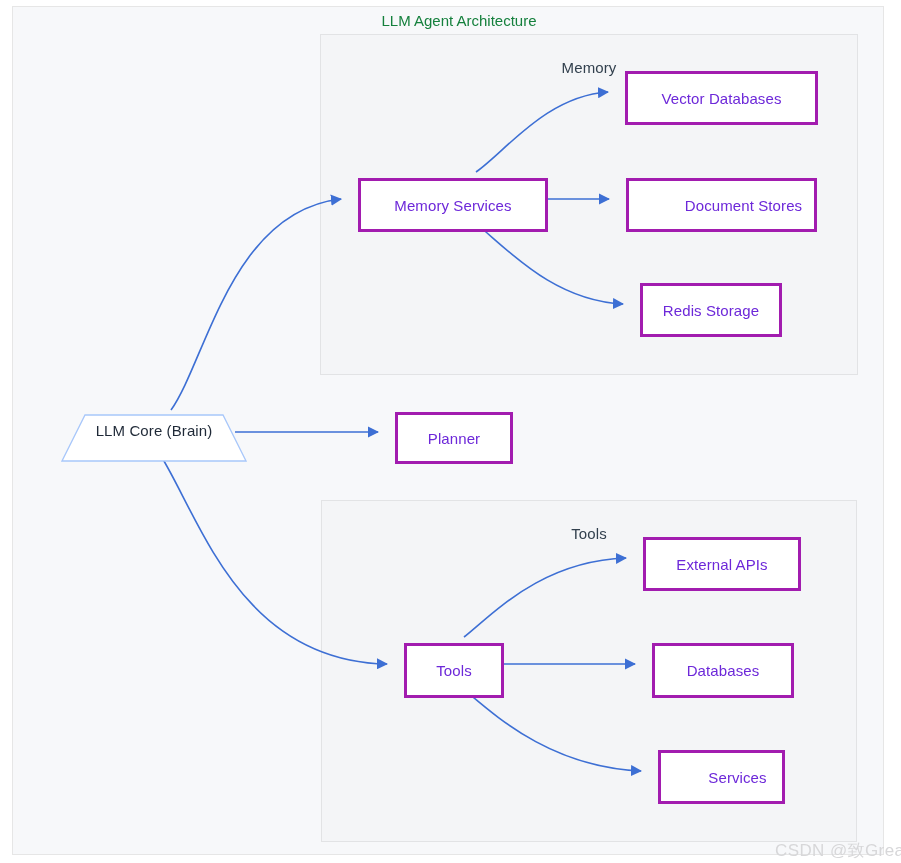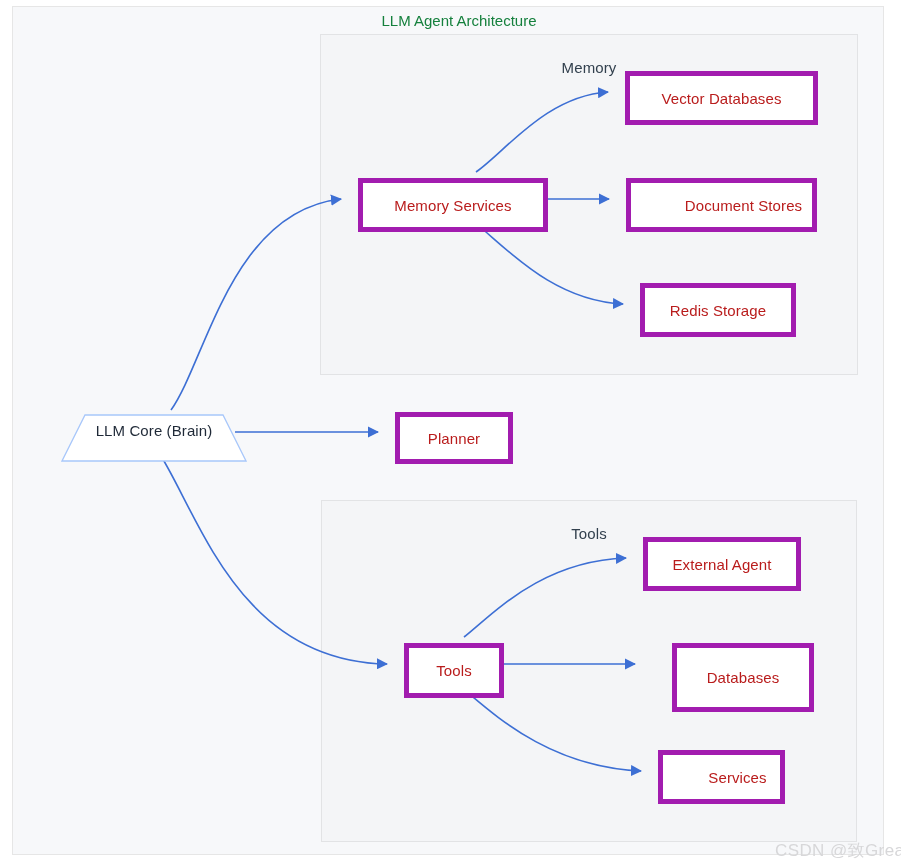--- a/index.html
+++ b/index.html
@@ -63,37 +63,37 @@
     width: 278px;
     text-align: center;
     font-size: 15px;
     color: #15803d;
   }
 
   
   .node {
     position: absolute;
     background: #ffffff;
-    border: 5px solid #a21caf;
+    border: 3px solid #a21caf;
     box-sizing: border-box;
     display: flex;
     align-items: center;
     justify-content: center;
     font-size: 15px;
-    color: #b91c1c;
+    color: #6d28d9;
     letter-spacing: 0.1px;
   }
 
   #node-vector-databases { left: 612px; top: 64px;  width: 193px; height: 54px; }
   #node-document-stores  { left: 613px; top: 171px; width: 191px; height: 54px; padding-left: 44px; }
-  #node-redis-storage    { left: 627px; top: 276px; width: 156px; height: 54px; }
+  #node-redis-storage    { left: 627px; top: 276px; width: 142px; height: 54px; }
   #node-memory-systems   { left: 345px; top: 171px; width: 190px; height: 54px; }
   #node-planner          { left: 382px; top: 405px; width: 118px; height: 52px; }
   #node-external-apis    { left: 630px; top: 530px; width: 158px; height: 54px; }
-  #node-databases        { left: 659px; top: 636px; width: 142px; height: 69px; }
+  #node-databases        { left: 639px; top: 636px; width: 142px; height: 55px; }
   #node-services         { left: 645px; top: 743px; width: 127px; height: 54px; padding-left: 32px; }
   #node-tools            { left: 391px; top: 636px; width: 100px; height: 55px; }
 
   
   #node-llm-core {
     position: absolute;
     left: 48px;
     top: 407px;
     width: 186px;
     height: 48px;
@@ -187,21 +187,21 @@
   </div>
 
   <div class="node" id="node-planner">
     <span>Planner</span>
   </div>
 
   <div class="node" id="node-tools">
     <span>Tools</span>
   </div>
   <div class="node" id="node-external-apis">
-    <span>External Agent</span>
+    <span>External APIs</span>
   </div>
   <div class="node" id="node-databases">
     <span>Databases</span>
   </div>
   <div class="node" id="node-services">
     <span>Services</span>
   </div>
 
   <div id="watermark">CSDN @致Great</div>
 

